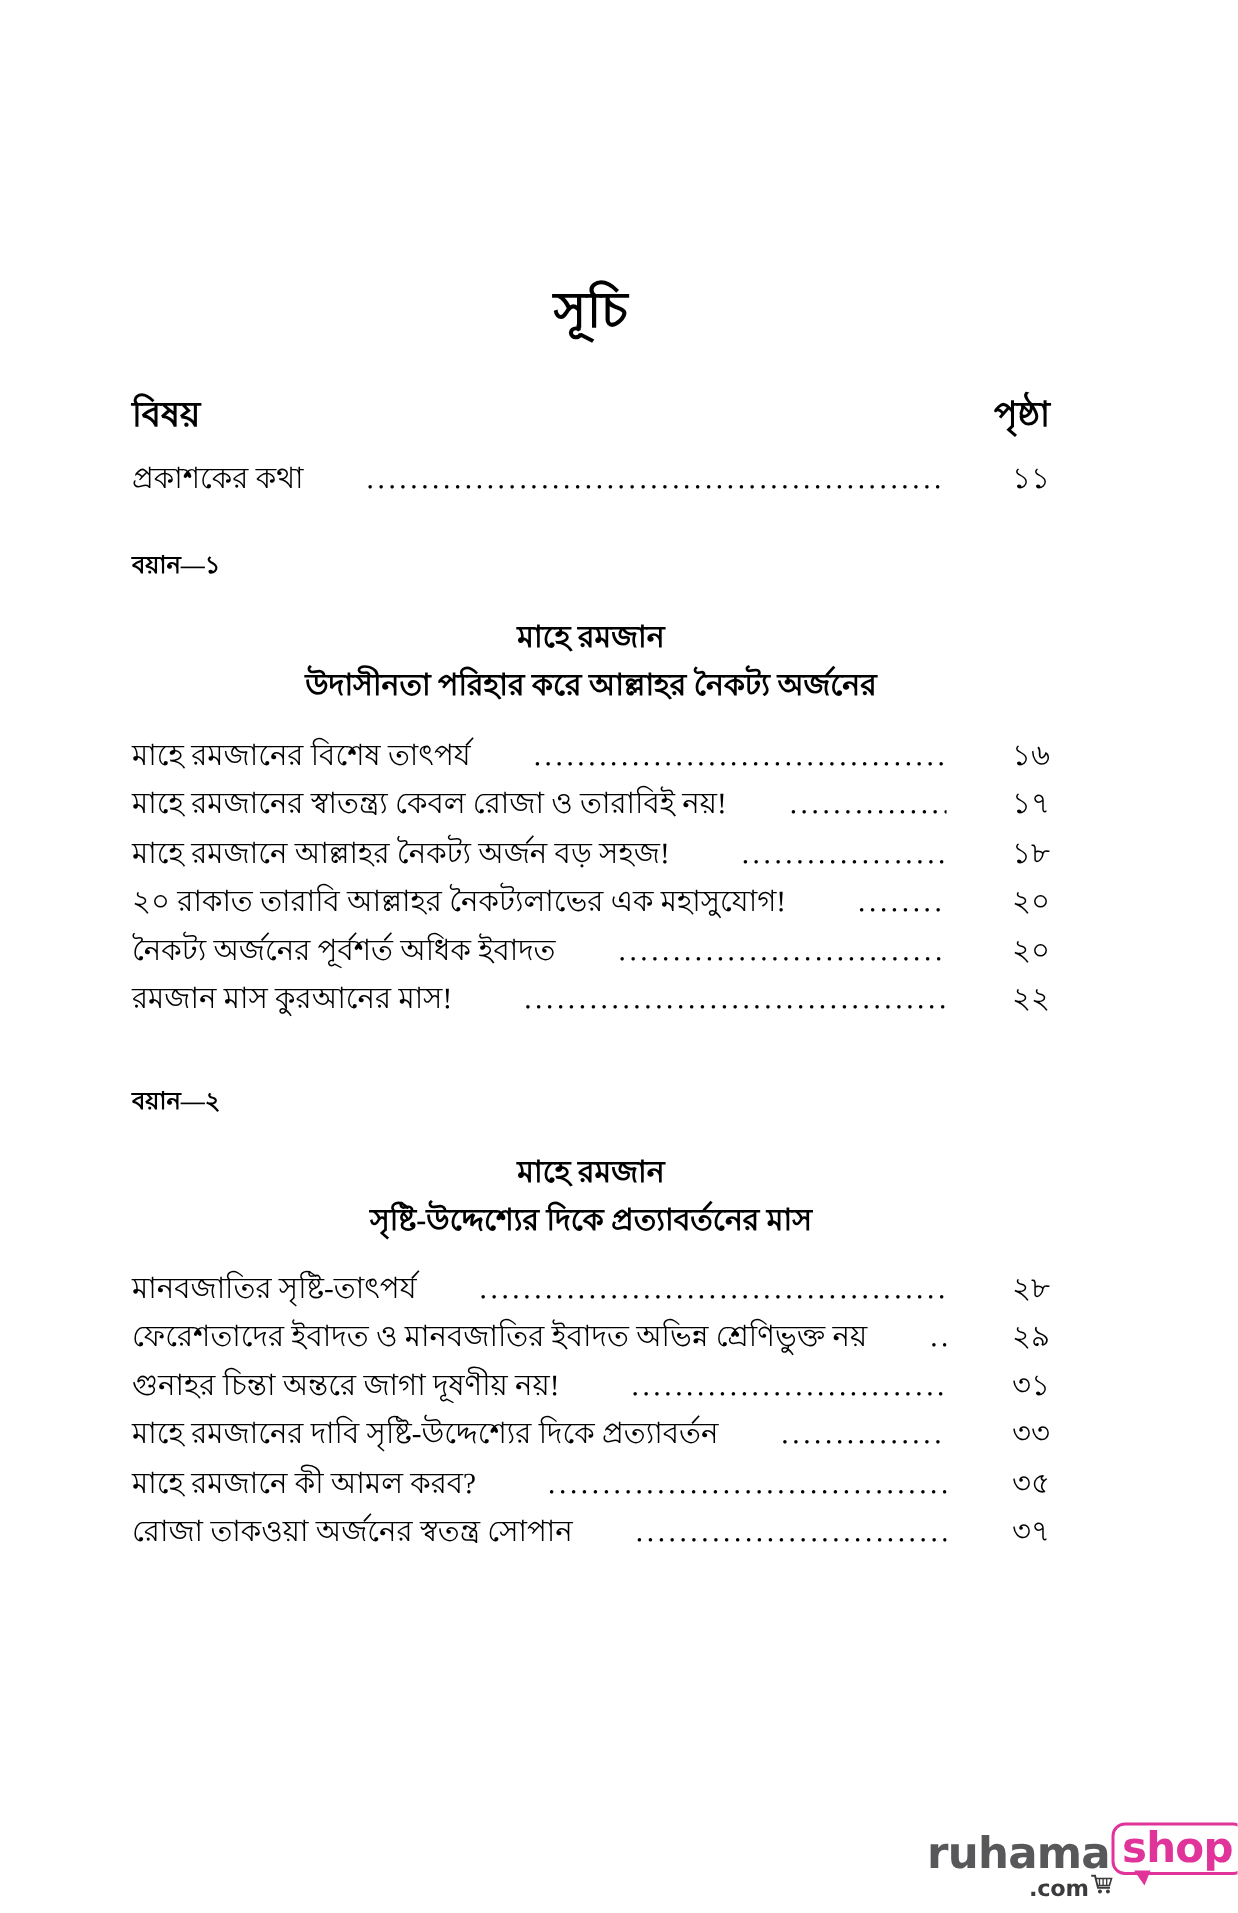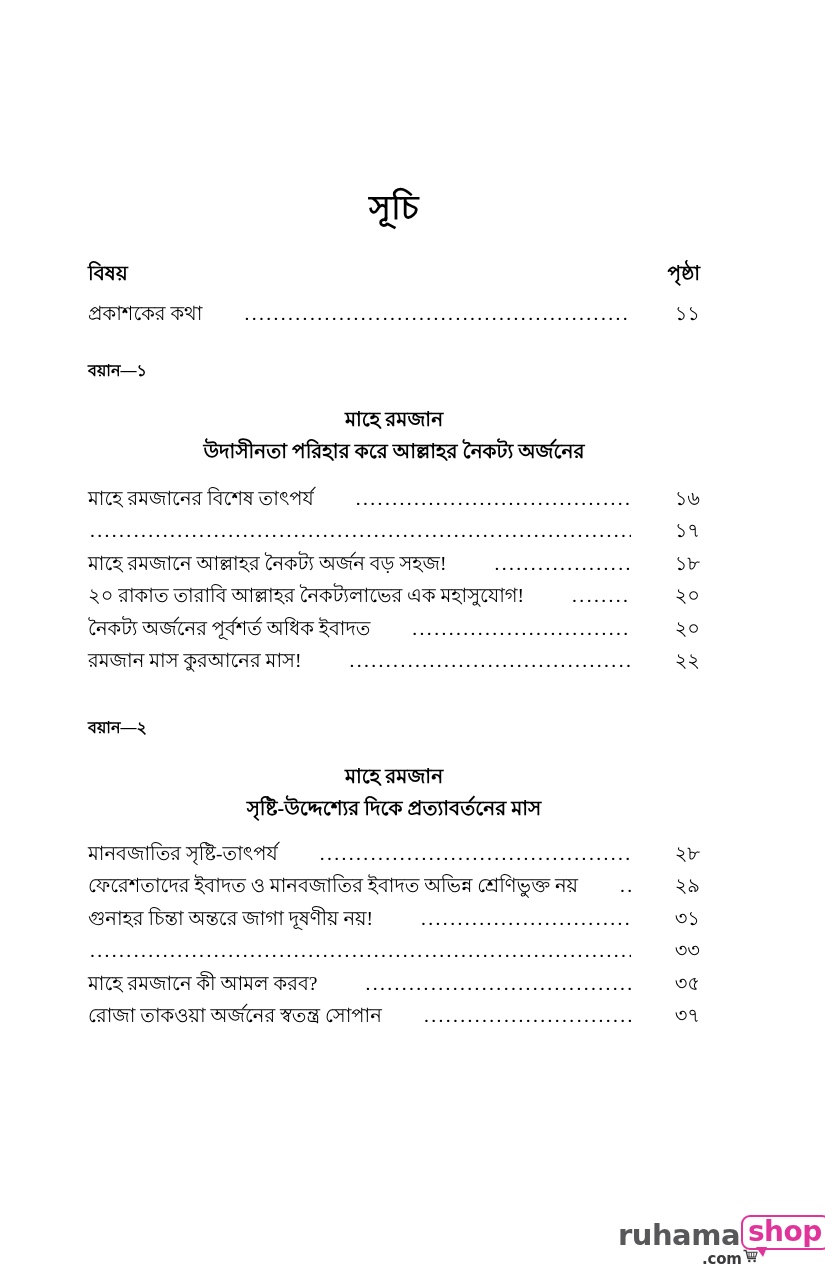--- a/index.html
+++ b/index.html
@@ -42,21 +42,21 @@
     margin: 0;
     padding-top: 190px;
     line-height: 1.1;
   }
 
   
   .col-head {
     display: flex;
     justify-content: space-between;
     align-items: center;
-    font-size: 20px;
+    font-size: 23px;
     font-weight: bold;
     margin-top: 32px;
   }
 
   
   .entry {
     display: flex;
     align-items: baseline;
     font-size: 19.5px;
     line-height: 1.0;
@@ -178,21 +178,20 @@
     display: flex;
     align-items: flex-end;
     gap: 1px;
   }
   .logo-com {
     font-size: 15px;
     font-weight: bold;
     color: #3b3b3d;
     letter-spacing: -0.2px;
     line-height: 1;
-    margin-left: 16px;
   }
   .logo-cart {
     display: inline-block;
     line-height: 1;
     margin-bottom: 1px;
   }
 </style>
 </head>
 <body>
 
@@ -222,20 +221,21 @@
         <span class="hline">উদাসীনতা পরিহার করে আল্লাহর নৈকট্য অর্জনের</span>
       </div>
 
       <div class="section-entries">
         <div class="entry">
           <span class="label">মাহে রমজানের বিশেষ তাৎপর্য</span>
           <span class="leader"></span>
           <span class="page-no">১৬</span>
         </div>
         <div class="entry">
+          <span class="label">মাহে রমজানের স্বাতন্ত্র্য কেবল রোজা ও তারাবিই নয়!</span>
           <span class="leader"></span>
           <span class="page-no">১৭</span>
         </div>
         <div class="entry gap-leader">
           <span class="label">মাহে রমজানে আল্লাহর নৈকট্য অর্জন বড় সহজ!</span>
           <span class="leader"></span>
           <span class="page-no">১৮</span>
         </div>
         <div class="entry gap-leader">
           <span class="label">২০ রাকাত তারাবি আল্লাহর নৈকট্যলাভের এক মহাসুযোগ!</span>
@@ -273,20 +273,21 @@
           <span class="label">ফেরেশতাদের ইবাদত ও মানবজাতির ইবাদত অভিন্ন শ্রেণিভুক্ত নয়</span>
           <span class="leader"></span>
           <span class="page-no">২৯</span>
         </div>
         <div class="entry gap-leader">
           <span class="label">গুনাহর চিন্তা অন্তরে জাগা দূষণীয় নয়!</span>
           <span class="leader"></span>
           <span class="page-no">৩১</span>
         </div>
         <div class="entry">
+          <span class="label">মাহে রমজানের দাবি সৃষ্টি-উদ্দেশ্যের দিকে প্রত্যাবর্তন</span>
           <span class="leader"></span>
           <span class="page-no">৩৩</span>
         </div>
         <div class="entry gap-leader">
           <span class="label">মাহে রমজানে কী আমল করব?</span>
           <span class="leader"></span>
           <span class="page-no">৩৫</span>
         </div>
         <div class="entry">
           <span class="label">রোজা তাকওয়া অর্জনের স্বতন্ত্র সোপান</span>

